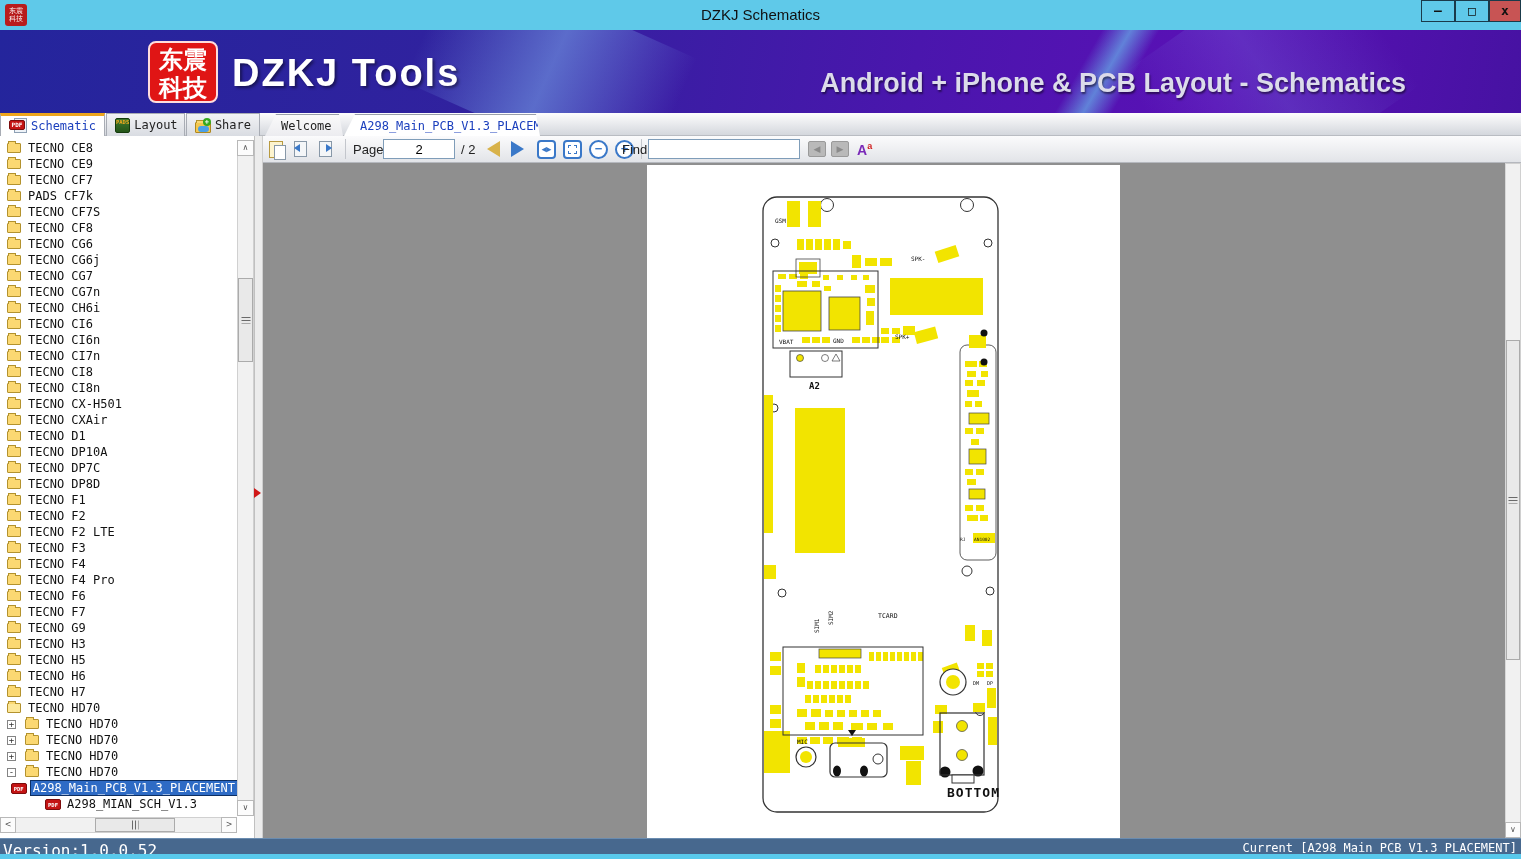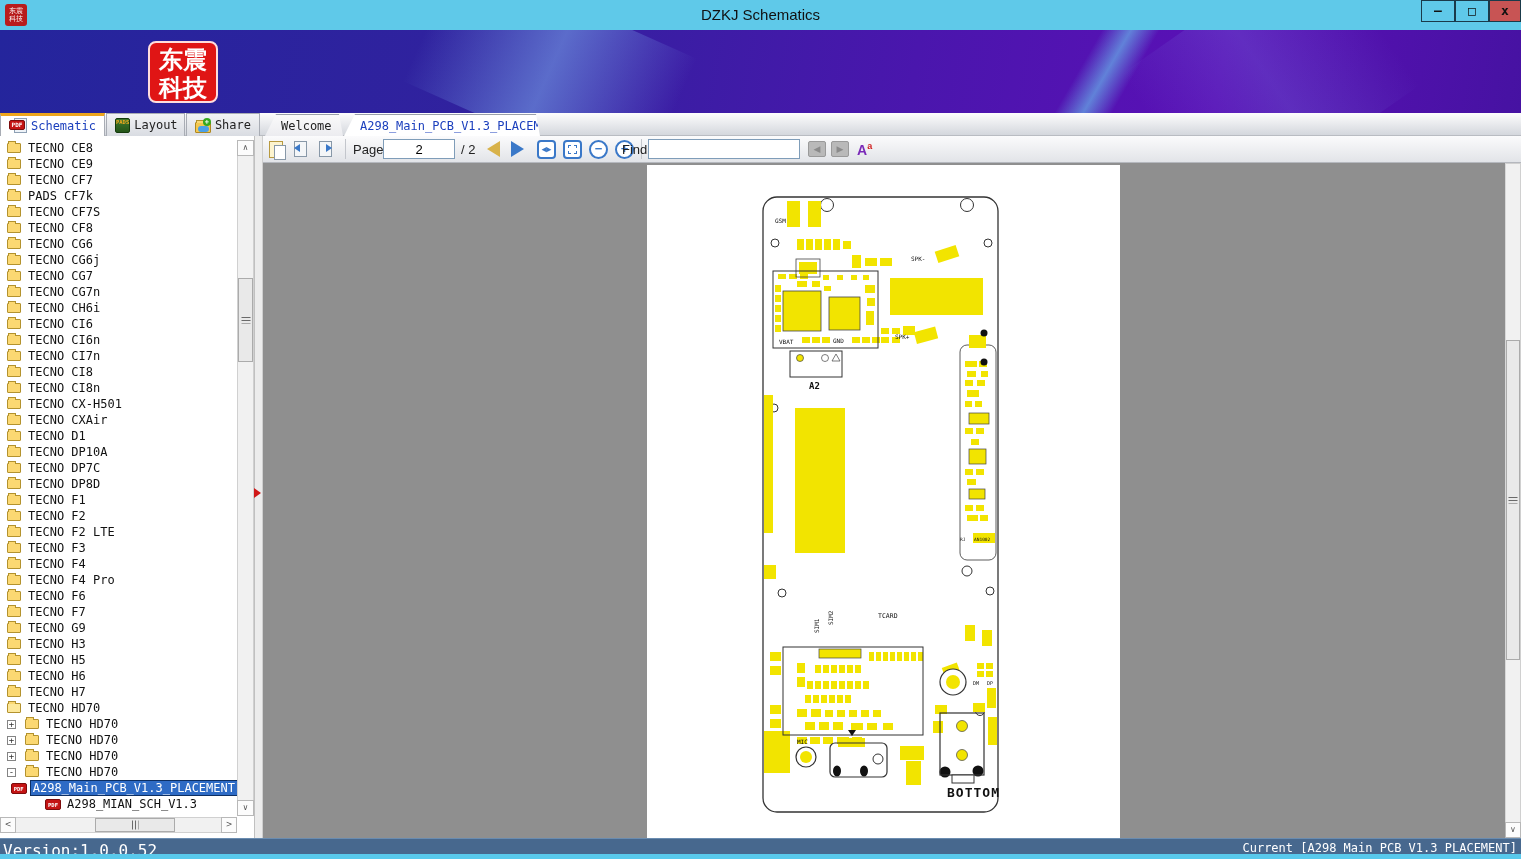--- a/index.html
+++ b/index.html
@@ -157,20 +157,22 @@
     <div class="wbtn" id="btn-min">–</div>
     <div class="wbtn" id="btn-max">□</div>
     <div class="wbtn" id="btn-close">x</div>
   </div>
 
   <div id="banner">
     <div class="streak s1"></div>
     <div class="streak s2"></div>
     <div class="streak s3"></div>
     <div id="banner-logo"><span>东震</span><br><span>科技</span></div>
+    <div id="banner-product">DZKJ Tools</div>
+    <div id="banner-tagline">Android + iPhone &amp; PCB Layout - Schematics</div>
   </div>
 
   <div id="tabstrip">
     <div class="maintab active" id="tab-schematic">
       <span class="pdficon">
           <span class="page"></span>
           <span class="badge">PDF</span>
         </span>
       <span>Schematic</span>
     </div>

